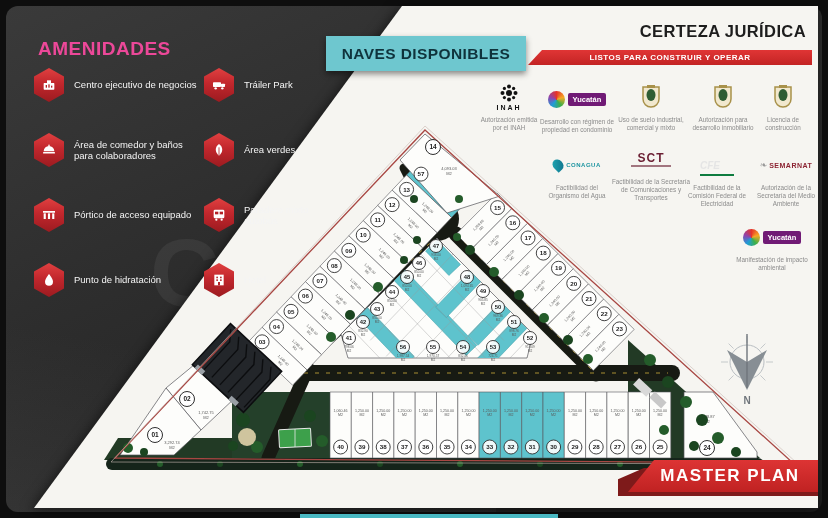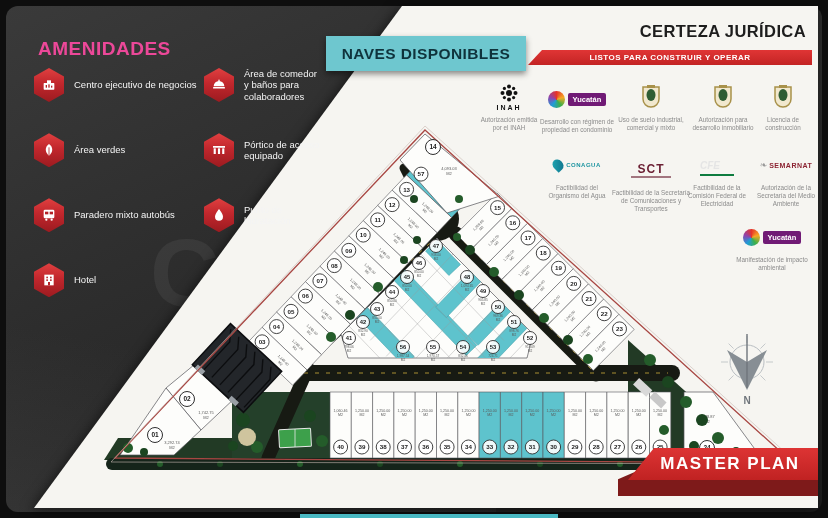--- a/index.html
+++ b/index.html
@@ -51,21 +51,21 @@
   .logo-sct .w{font-size:12px;font-weight:bold;color:#6b1f33;letter-spacing:1px;line-height:1;}
   .logo-sct .bar{width:40px;height:2px;background:#6b1f33;margin-top:1px;opacity:.6;}
   .logo-cfe .w{font-size:10px;font-weight:bold;font-style:italic;color:#e5e5e5;line-height:1;}
   .logo-cfe .bar{width:34px;height:2px;background:#0e7c3f;margin-top:1px;}
   .logo-sem{display:flex;align-items:center;gap:2px;}
   .logo-sem .leaf{color:#9a9a9a;font-size:9px;}
   .logo-sem .w{font-size:7px;font-weight:bold;color:#8c2332;letter-spacing:.5px;}
   
   .master-under{position:absolute;left:618px;top:468px;width:200px;height:28px;z-index:3;
          background:#7e1a1a;clip-path:polygon(0 40%,26px 0,100% 0,100% 100%,0 100%);}
-  .master{position:absolute;left:628px;top:448px;width:190px;height:32px;z-index:4;
+  .master{position:absolute;left:628px;top:460px;width:190px;height:32px;z-index:4;
          background:linear-gradient(180deg,#dd3434,#c02222);
          clip-path:polygon(26px 0,100% 0,100% 100%,0 100%);
          display:flex;align-items:center;justify-content:center;padding-left:14px;box-sizing:border-box;}
   .master span{font-size:17px;font-weight:bold;color:#fff;letter-spacing:1.5px;}
   .teal-sliver{position:absolute;left:300px;bottom:0;width:258px;height:4px;background:#49b8c2;z-index:5;}
 </style>
 </head>
 <body>
 
 <div class="stage">
@@ -503,20 +503,31 @@
               <rect x="7" y="12" width="2" height="4" fill="#b32227"></rect>
               <rect x="11" y="11" width="2" height="5" fill="#b32227"></rect>
               <rect x="15" y="13" width="2" height="3" fill="#b32227"></rect>
             </svg>
           </div>
           <span class="lbl">Centro ejecutivo de negocios</span>
         </div>
         <div class="amen">
           <div class="hex">
             <svg viewBox="0 0 24 24">
+              <rect x="3" y="8" width="12" height="7" rx="1" fill="#fff"></rect>
+              <rect x="15" y="10" width="6" height="5" rx="1" fill="#fff"></rect>
+              <circle cx="7" cy="17" r="1.8" fill="#fff"></circle>
+              <circle cx="17" cy="17" r="1.8" fill="#fff"></circle>
+            </svg>
+          </div>
+          <span class="lbl">Tráiler Park</span>
+        </div>
+        <div class="amen">
+          <div class="hex">
+            <svg viewBox="0 0 24 24">
               <path d="M4,14 a8,8 0 0 1 16,0 z" fill="#fff"></path>
               <rect x="3" y="15" width="18" height="2.4" rx="1" fill="#fff"></rect>
               <rect x="11" y="4" width="2" height="3" fill="#fff"></rect>
             </svg>
           </div>
           <span class="lbl">Área de comedor y baños para colaboradores</span>
         </div>
         <div class="amen">
           <div class="hex">
             <svg viewBox="0 0 24 24">
@@ -644,21 +655,21 @@
       </div>
       <div class="permit" style="left: 542px; top: 150px; width: 70px;">
         <div class="logo">
           <div class="logo-conagua">
             <div class="c"></div>
             <span class="w">CONAGUA</span>
           </div>
         </div>
         <div class="cap">Factibilidad del Organismo del Agua</div>
       </div>
-      <div class="permit" style="left: 609px; top: 155px; width: 84px;">
+      <div class="permit" style="left: 609px; top: 144px; width: 84px;">
         <div class="logo">
           <div class="logo-sct">
             <span class="w">SCT</span>
             <div class="bar"></div>
           </div>
         </div>
         <div class="cap">Factibilidad de la Secretaría de Comunicaciones y Transportes</div>
       </div>
       <div class="permit" style="left: 684px; top: 150px; width: 66px;">
         <div class="logo">

